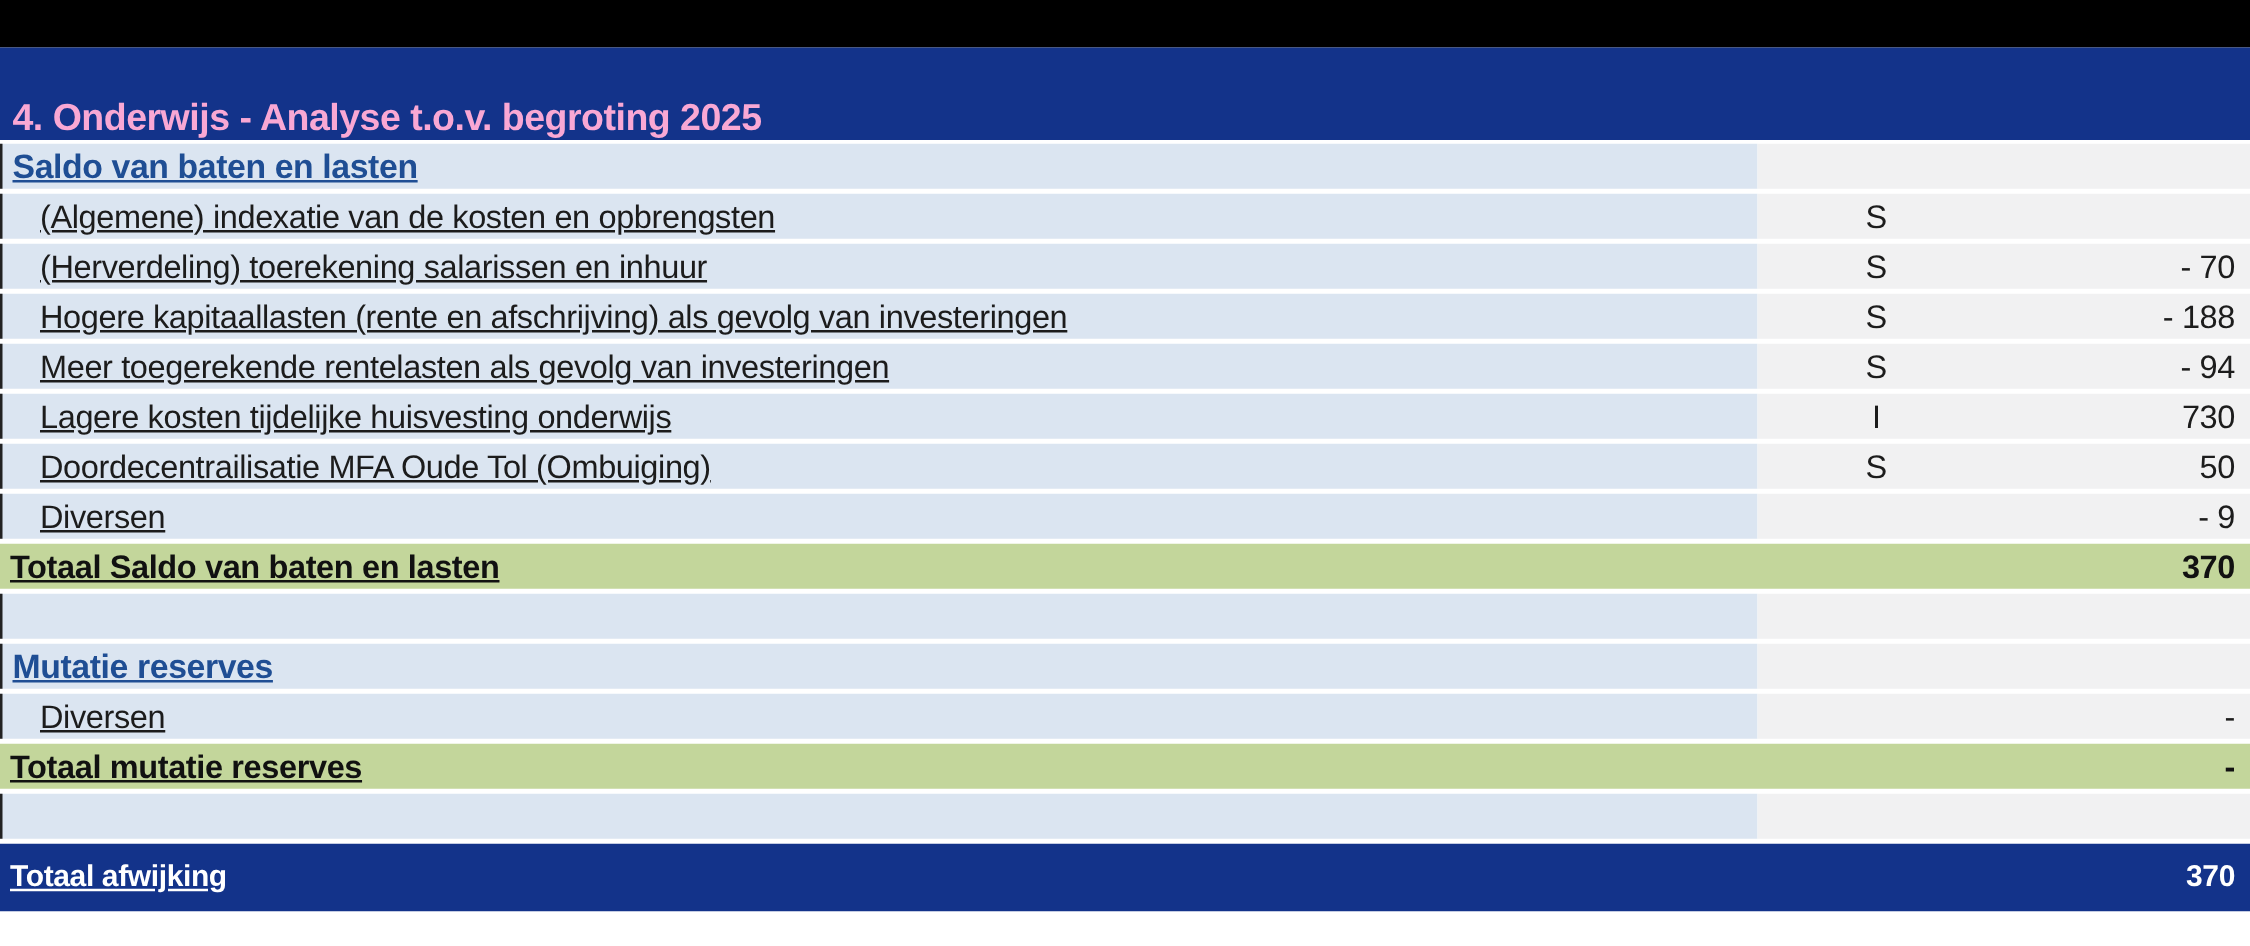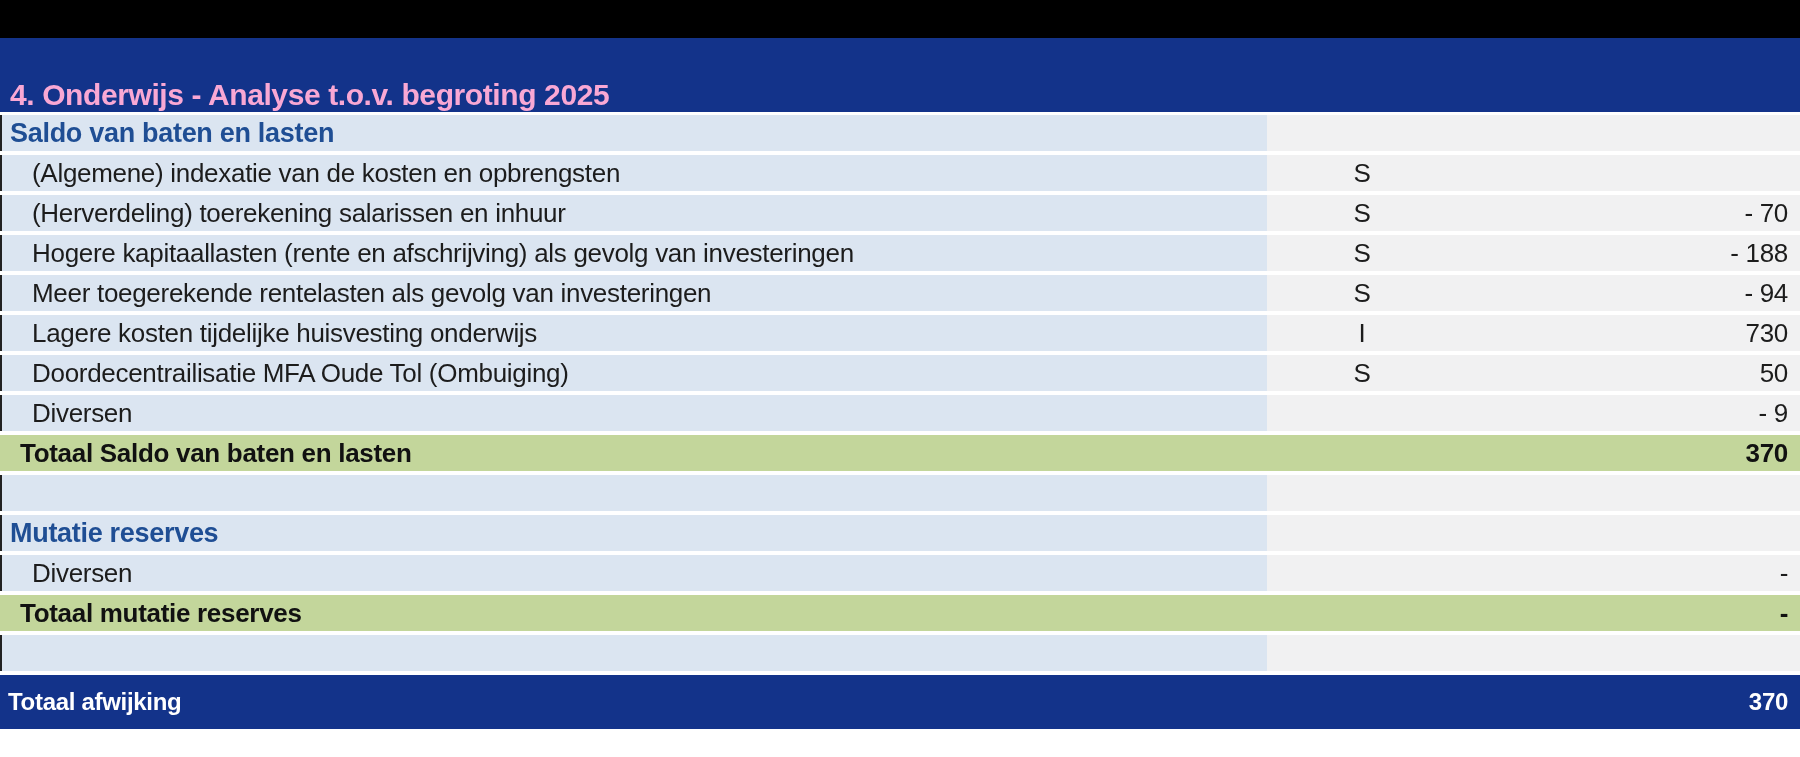--- a/index.html
+++ b/index.html
@@ -24,39 +24,40 @@
   }
   .titlebar .is-col{width:190px;text-align:center;}
   .titlebar .afw-col{flex:1;text-align:right;padding-right:12px;}
 
   .rows{margin-top:3px;}
   .row{
     height:36px;margin-bottom:4px;display:flex;align-items:center;
     font-size:26px;color:#1c1c1c;letter-spacing:-0.3px;
   }
   .row .left{
-    width:1267px;height:100%;display:flex;align-items:center;
+    width:1406px;height:100%;display:flex;align-items:center;
     box-sizing:border-box;
+    text-decoration:underline;
   }
   .row .right{
     flex:1;height:100%;display:flex;align-items:center;
   }
   .row .is-cell{width:190px;text-align:center;}
   .row .val-cell{flex:1;text-align:right;padding-right:12px;}
 
   
   .row--light .left{background:#dbe5f1;border-left:2px solid #222222;}
   .row--light .right{background:#f1f1f2;}
 
   .row--section .left{font-weight:bold;color:#1f4e94;padding-left:8px;font-size:27px;}
   .row--data .left{padding-left:30px;}
 
   
   .row--total{background:#c3d69b;font-weight:bold;color:#111111;}
-  .row--total .left{padding-left:20px;text-align:center;}
+  .row--total .left{padding-left:8px;text-align:center;}
 
   
   .row--grand{
     background:#13338a;color:#ffffff;font-weight:bold;
     height:54px;margin-bottom:0;font-size:24px;
   }
   .row--grand .left{padding-left:8px;}
 </style>
 </head>
 <body>

